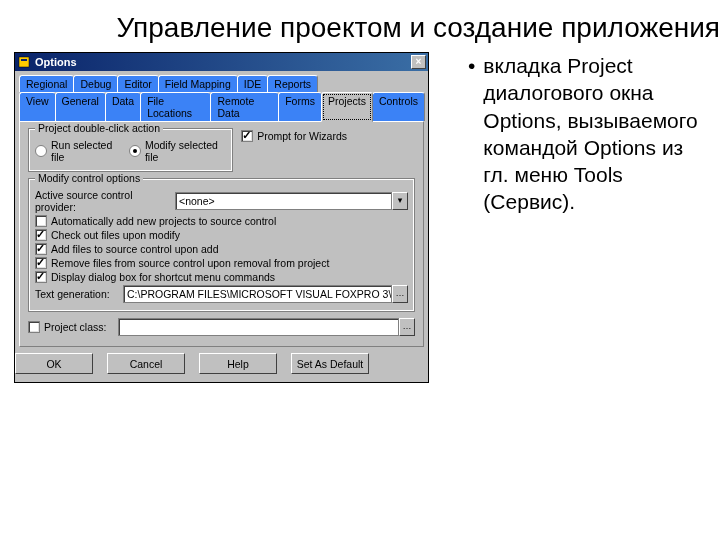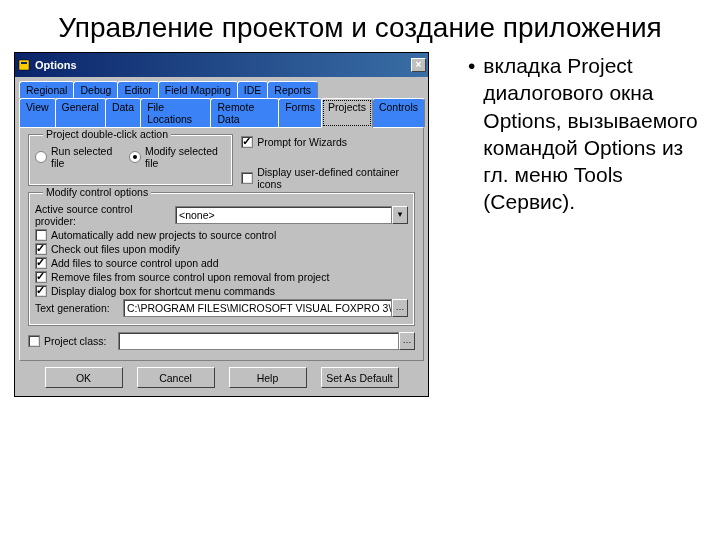--- a/index.html
+++ b/index.html
@@ -5,21 +5,21 @@
   * { box-sizing: border-box; }
   body {
     margin: 0;
     width: 720px;
     height: 540px;
     background: #fff;
     font-family: Arial, sans-serif;
     overflow: hidden;
   }
   .slide-title {
-    text-align: center;
+    text-align: right;
     font-size: 28px;
     margin: 12px 0 8px 0;
     font-weight: normal;
   }
   .content {
     display: flex;
     padding: 0 14px;
   }
   .dialog-col {
     width: 430px;
@@ -39,21 +39,21 @@
     background: #c0c0c0;
     font-family: "MS Sans Serif", Tahoma, sans-serif;
     font-size: 11px;
     color: #000;
   }
   .titlebar {
     background: linear-gradient(to right, #0a246a, #3a6ea5);
     color: #fff;
     display: flex;
     align-items: center;
-    height: 24px;
+    height: 18px;
     padding: 0 2px;
   }
   .titlebar .icon {
     width: 14px; height: 14px;
     margin-right: 4px;
     display:flex; align-items:center; justify-content:center;
   }
   .titlebar .title { font-weight: bold; flex:1; font-size:11px;}
   .titlebar .xbtn {
     width: 15px; height: 14px;
@@ -99,21 +99,21 @@
   }
   .group {
     border: 1px solid #808080;
     box-shadow: inset -1px -1px 0 #fff, inset 1px 1px 0 #fff;
     padding: 8px 6px 6px 6px;
     margin-bottom: 6px;
     position: relative;
   }
   .group-title {
     position: absolute;
-    top: -7px; left: 14px;
+    top: -7px; left: 6px;
     background: #c0c0c0;
     padding: 0 3px;
     font-size: 10.5px;
   }
   .row { display:flex; align-items:center; margin: 2px 0; }
   .radio, .check {
     width: 12px; height: 12px;
     margin-right: 4px;
     flex-shrink:0;
   }
@@ -153,21 +153,21 @@
   .combo { display:flex; flex:1; }
   .combo .arrow, .ellips {
     width:16px; height:18px;
     background:#c0c0c0;
     border:1px solid #fff;
     border-right-color:#404040; border-bottom-color:#404040;
     font-size:9px; text-align:center; line-height:15px;
     flex-shrink:0;
   }
   .btnbar {
-    display:flex; justify-content:center; gap:14px;
+    display:flex; justify-content:flex-start; gap:14px;
     padding:6px 0 8px 0;
   }
   .btn {
     width:78px; height:21px;
     background:#c0c0c0;
     border:1px solid #fff;
     border-right-color:#404040; border-bottom-color:#404040;
     font-size:10.5px;
     display:flex; align-items:center; justify-content:center;
   }
@@ -226,24 +226,20 @@
               <span style="width:8px"></span>
               <span class="radio checked"></span>
               <span class="lbl">Modify selected file</span>
             </div>
           </div>
           <div class="rcol" style="flex:1">
             <div class="row">
               <span class="check checked"></span>
               <span class="lbl">Prompt for Wizards</span>
             </div>
-            <div class="row">
-              <span class="check"></span>
-              <span class="lbl">Display user-defined container icons</span>
-            </div>
           </div>
         </div>
 
         <div class="group">
           <span class="group-title">Modify control options</span>
           <div class="row">
             <span class="lbl" style="width:140px">Active source control provider:</span>
             <div class="combo">
               <div class="field">&lt;none&gt;</div>
               <div class="arrow">▾</div>

